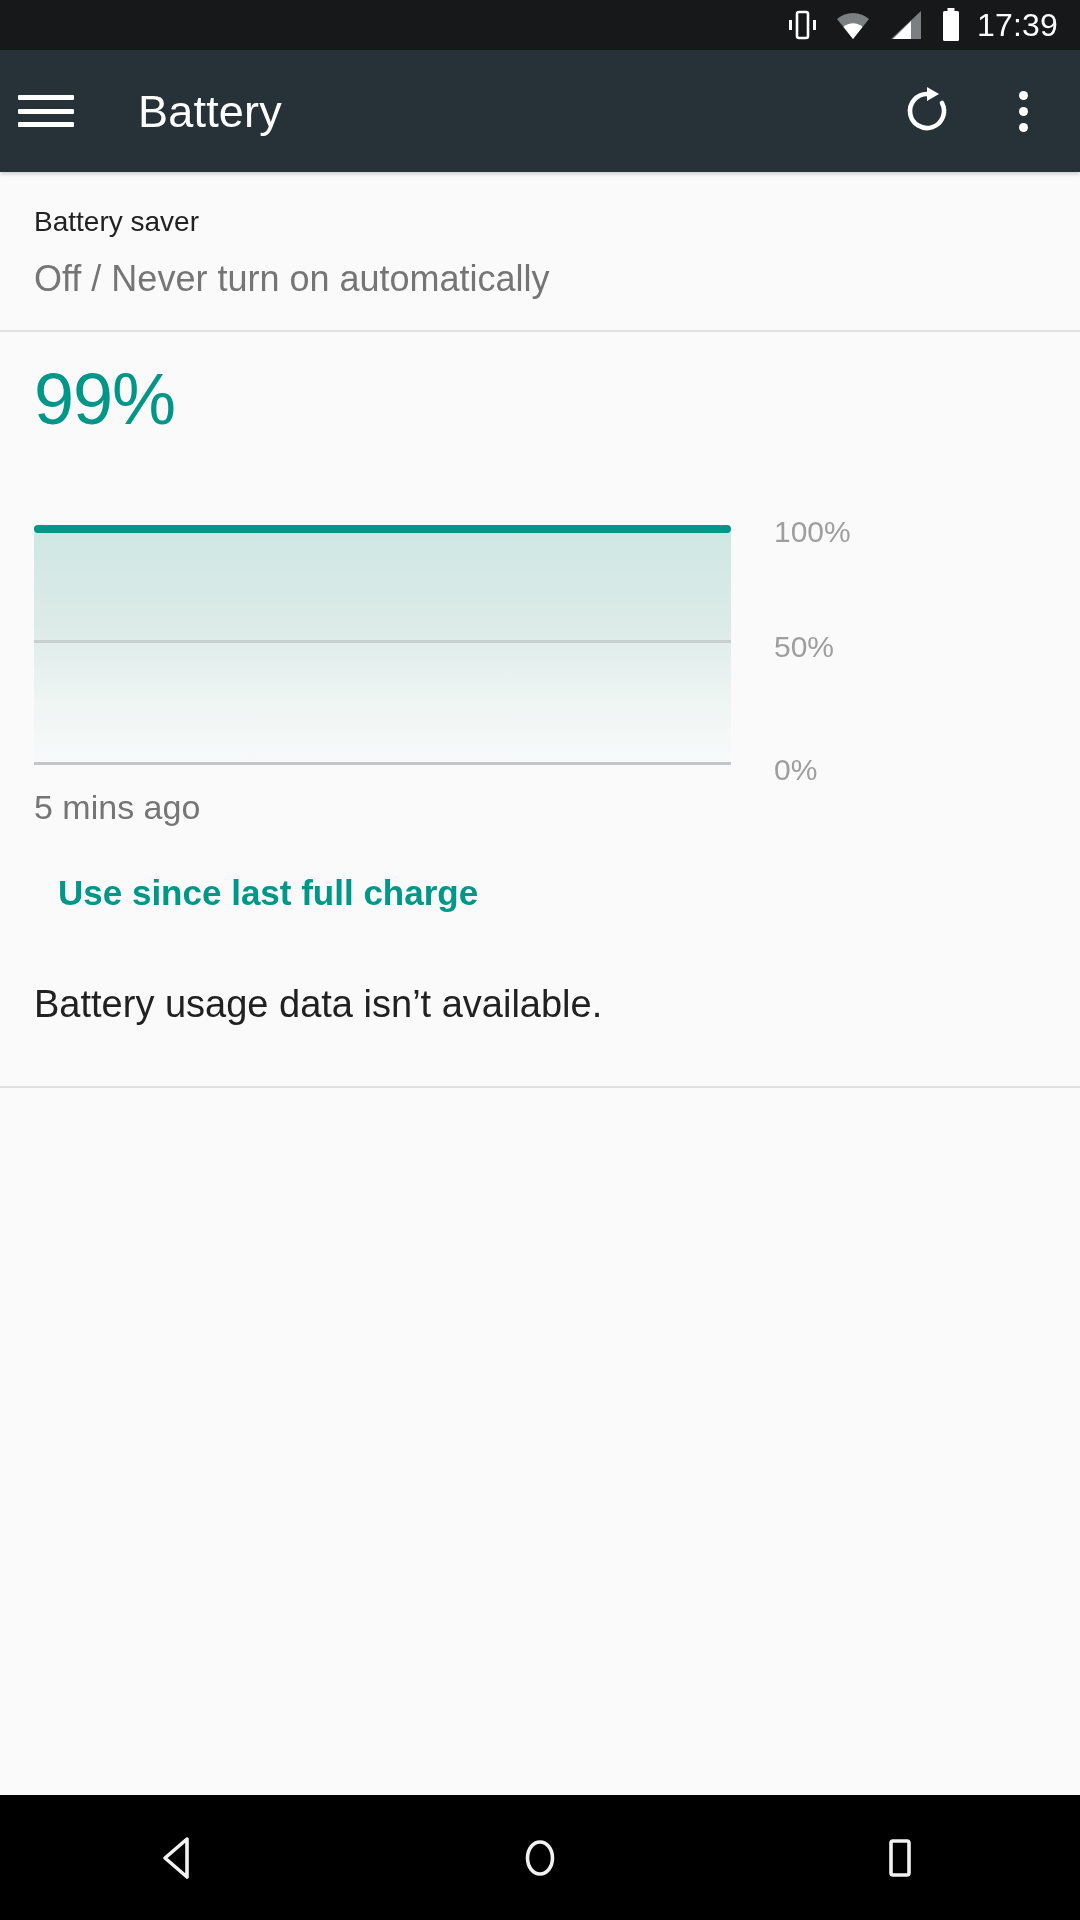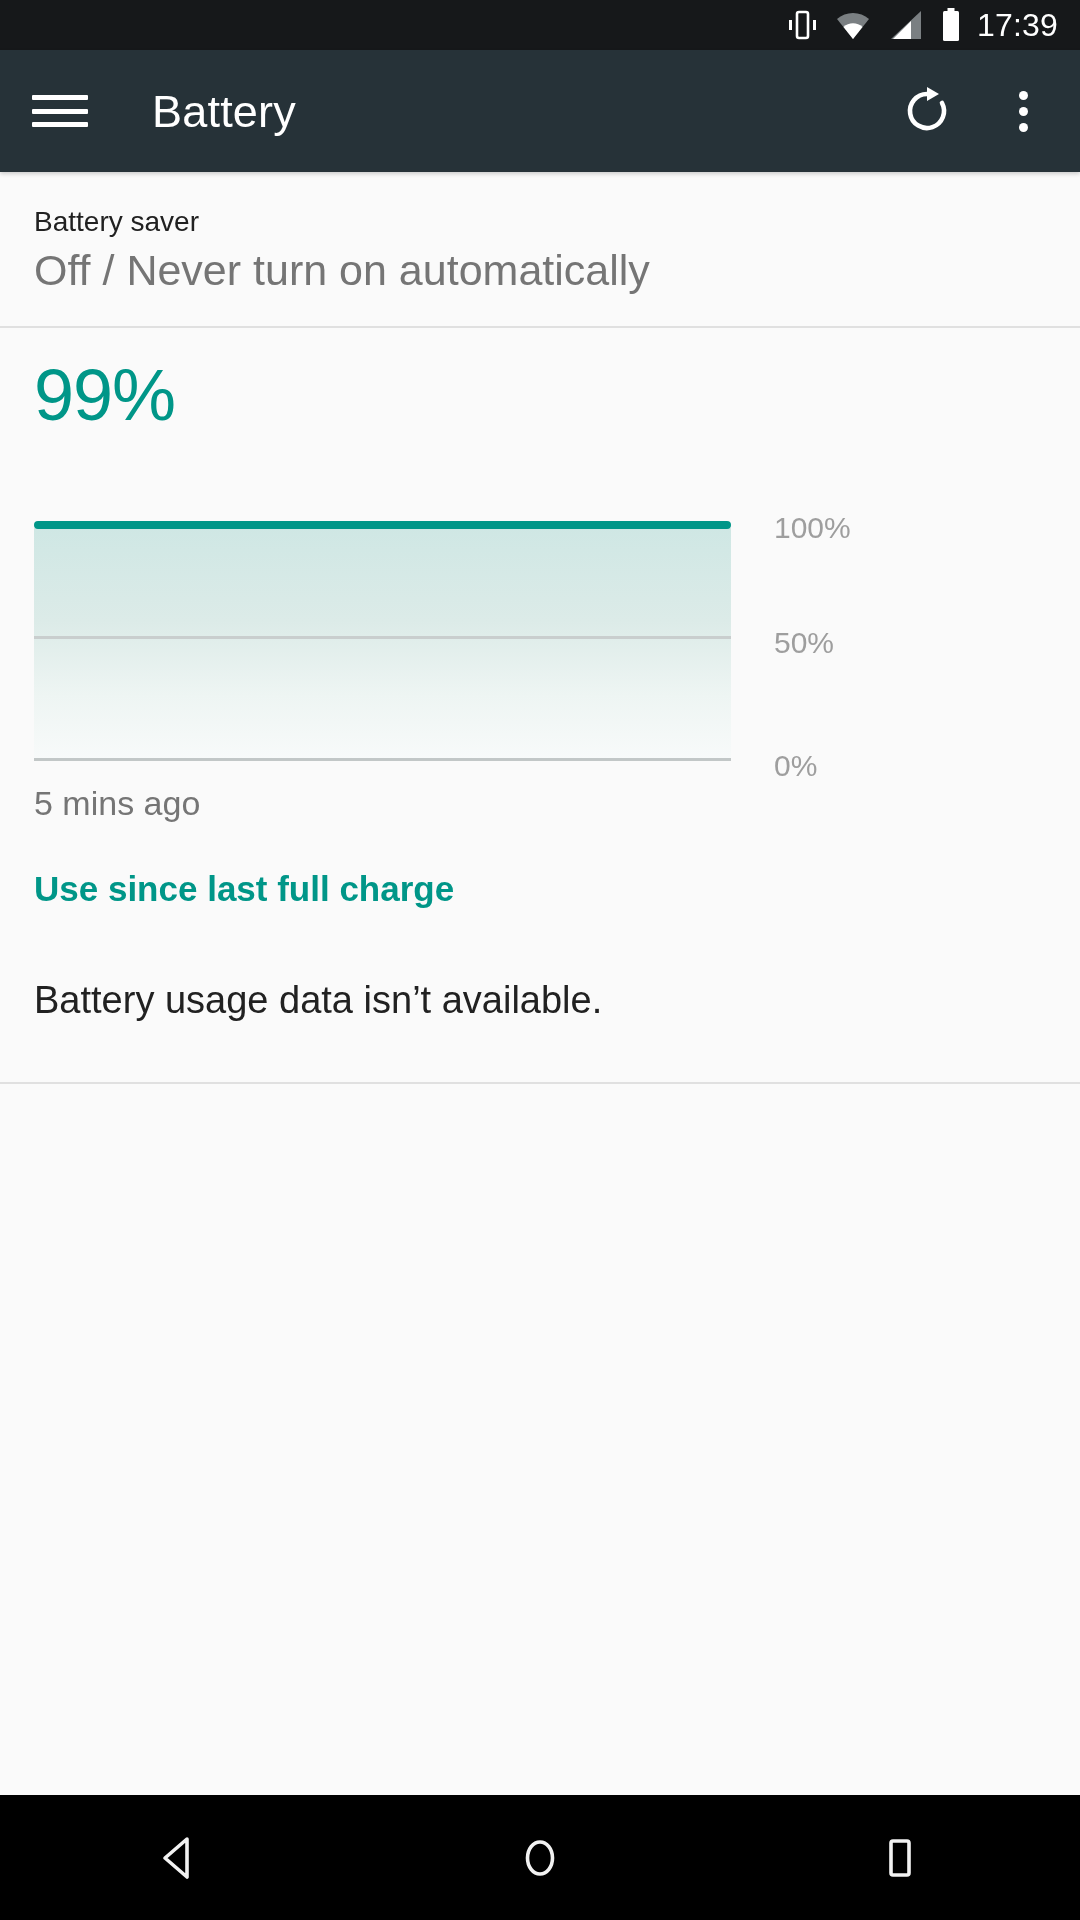--- a/index.html
+++ b/index.html
@@ -42,21 +42,21 @@
     margin-left: 16px;
     line-height: 1;
   }
 
   
   .app-bar {
     height: 122px;
     background: #263238;
     display: flex;
     align-items: center;
-    padding: 0 26px 0 32px;
+    padding: 0 26px 0 18px;
     flex: 0 0 auto;
     box-shadow: 0 2px 4px rgba(0,0,0,0.18);
     z-index: 5;
   }
   .hamburger {
     width: 56px;
     height: 46px;
     display: flex;
     flex-direction: column;
     justify-content: space-between;
@@ -99,23 +99,23 @@
   .content { flex: 1 1 auto; background: #fafafa; position: relative; }
 
   .pref-row { padding: 34px 34px 30px 34px; }
   .pref-title {
     font-size: 28px;
     color: #212121;
     line-height: 1.15;
     font-weight: 400;
   }
   .pref-summary {
-    font-size: 43px;
+    font-size: 36px;
     color: #757575;
-    margin-top: 8px;
+    margin-top: 20px;
     line-height: 1.15;
   }
 
   .divider { height: 2px; background: #e0e0e0; width: 100%; }
 
   .level-percent {
     color: #009688;
     font-size: 72px;
     font-weight: 400;
     padding: 28px 0 0 34px;
@@ -182,20 +182,21 @@
 
   .chart-caption {
     font-size: 34px;
     color: #757575;
     padding: 24px 4px 0 34px;
     line-height: 1.1;
   }
 
   .link-row {
     padding: 48px 34px 0 34px;
+    margin-left: 24px;
   }
   .link-text {
     color: #009688;
     font-size: 35px;
     font-weight: bold;
     line-height: 1.1;
     cursor: pointer;
     display: inline-block;
   }
 

